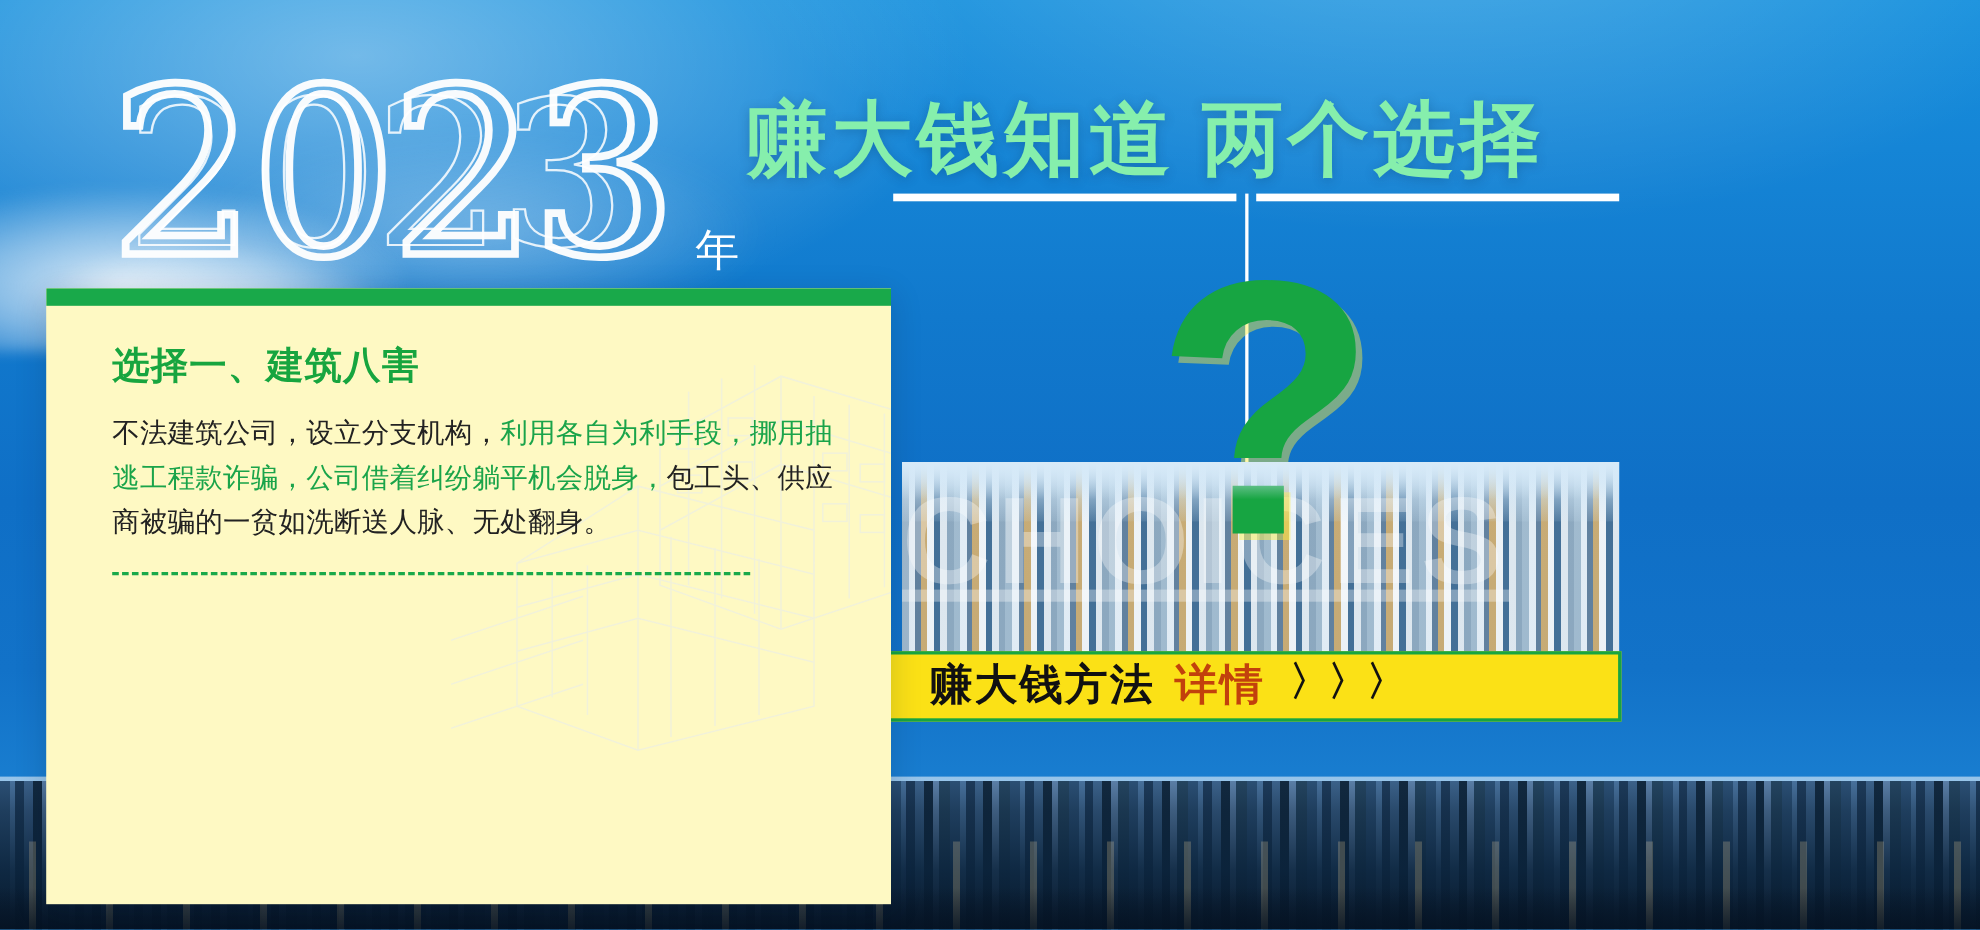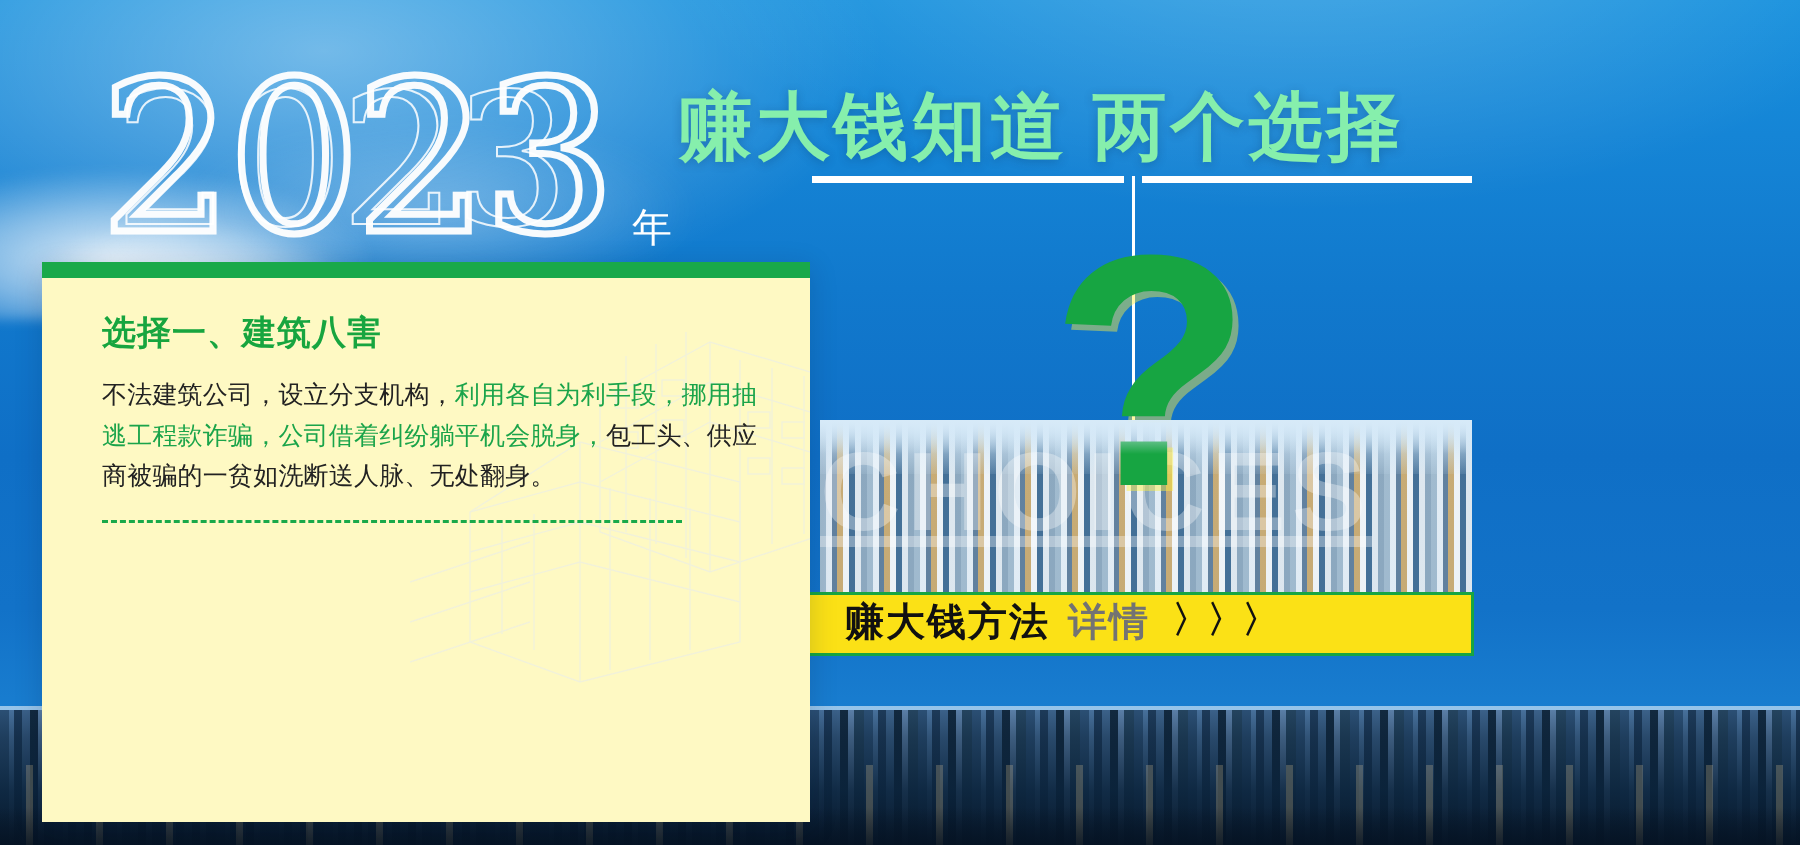--- a/index.html
+++ b/index.html
@@ -194,21 +194,21 @@
     background: #fbe116;
     border: 3px solid #17a542;
     display: flex; 
     padding: 0 36px;
     gap: 18px;
   }
   .cta-main {
     font-size: 39px; font-weight: 700; color: #111111; letter-spacing: 2px;
   }
   .cta-detail {
-    font-size: 39px; font-weight: 700; color: #737373; letter-spacing: 2px;
+    font-size: 39px; font-weight: 700; color: #c2410c; letter-spacing: 2px;
   }
   .cta-arrows {
     font-size: 37px; font-weight: 700; color: #111111; letter-spacing: -2px;
     margin-left: 4px;
   }
 
   
   .card {
     position: absolute; left: 42px; top: 262px;
     width: 768px; height: 560px;

